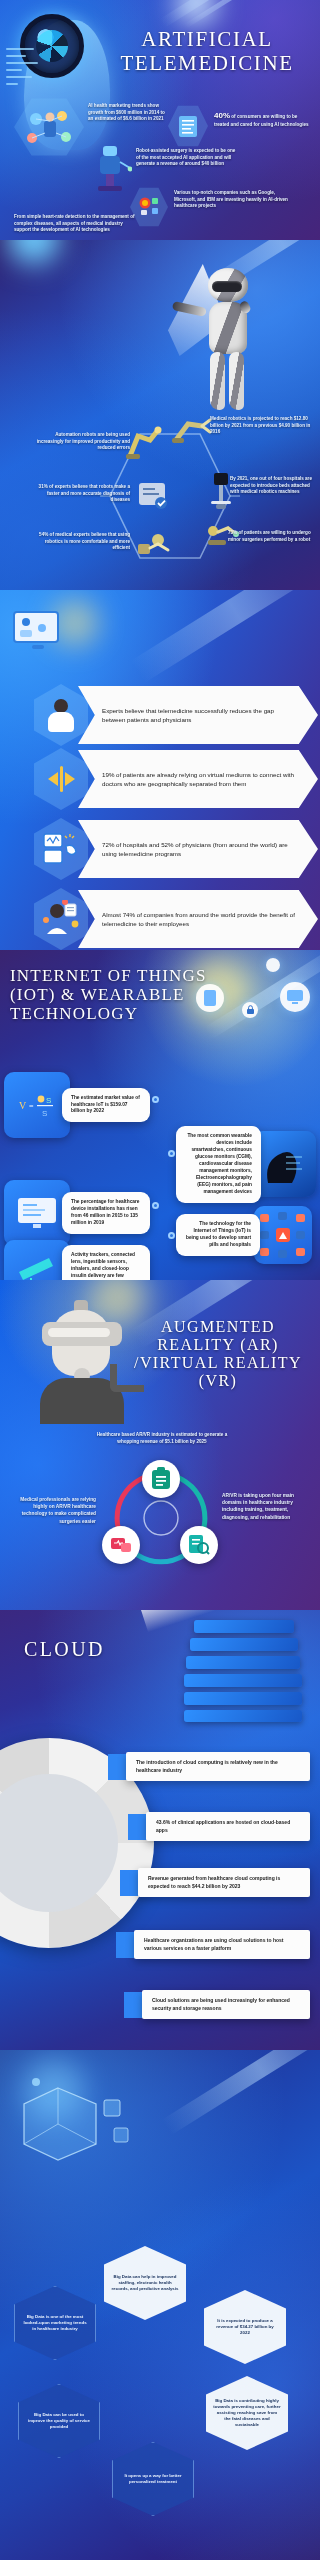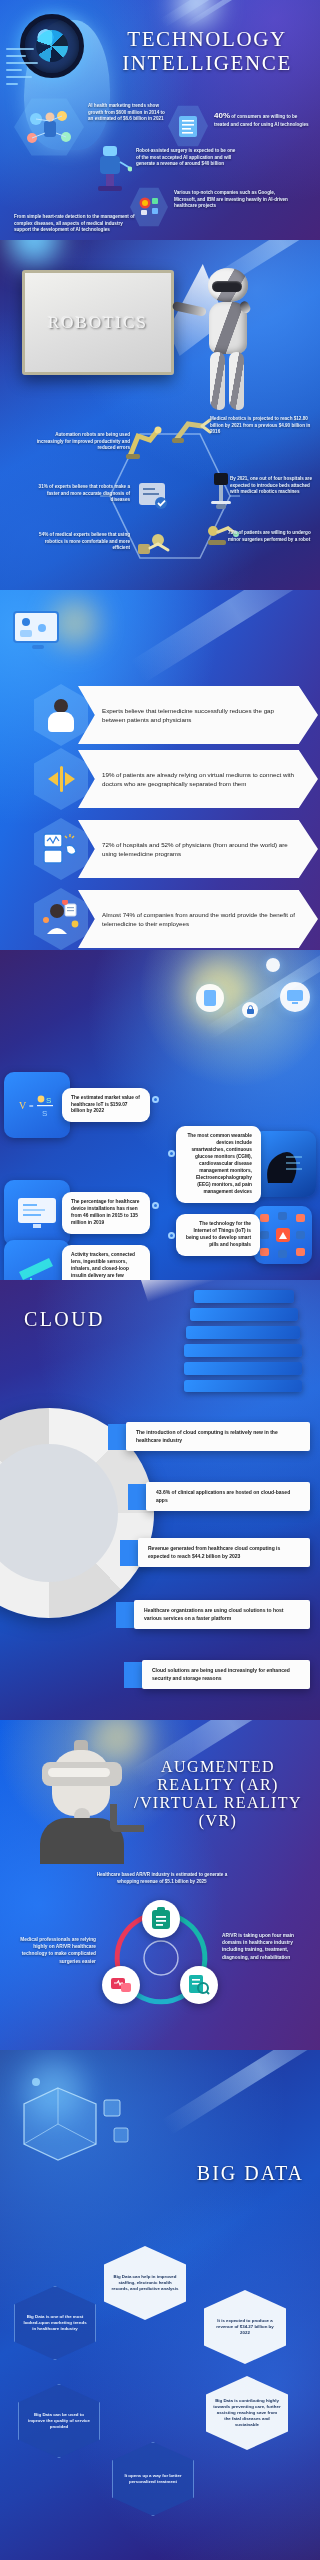--- a/index.html
+++ b/index.html
@@ -344,21 +344,21 @@
         <i style="top:0;  width:28px;"></i>
           <i style="top:7px; width:20px;"></i>
         <i style="top:14px;width:32px;"></i>
           <i style="top:21px;width:16px;"></i>
         <i style="top:28px;width:26px;"></i>
           <i style="top:35px;width:12px;"></i>
       </div>
     </div>
 
     <div class="title-wrap">
-      <div class="serif-title">TECHNOLOGY INTELLIGENCE</div>
+      <div class="serif-title">ARTIFICIAL TELEMEDICINE</div>
     </div>
 
     <div class="hexi" style="position:absolute; left:14px; top:96px; width:70px; height:62px;">
       <svg width="54" height="44" viewBox="0 0 54 44">
         <circle cx="14" cy="14" r="6" fill="#7fd0ff"></circle>
           <circle cx="40" cy="11" r="5" fill="#ffd46b"></circle>
         <circle cx="10" cy="33" r="5" fill="#ff9a8b"></circle>
           <circle cx="44" cy="32" r="5" fill="#9ef0c8"></circle>
         <rect x="22" y="16" width="12" height="16" rx="3" fill="#2f6fc9"></rect>
         <circle cx="28" cy="12" r="4.5" fill="#f3c9a8"></circle>
@@ -406,23 +406,20 @@
 
     <p class="fact" style="left:14px; top:214px; width:124px;">From simple heart-rate detection to the management of complex diseases, all aspects of medical industry support the development of AI technologies</p>
   </section>
 
   <section class="sec" id="sec-rob">
     <div class="streak" style="left:186px; top:-6px; width:190px; height:16px;"></div>
     <div class="glow" style="left:8px; top:-28px; width:52px; height:52px; background:#6fd0ff;"></div>
 
     <div class="wing"></div>
 
-    <div class="whiteboard">
-      <div class="serif-title">ROBOTICS</div>
-    </div>
 
     <div class="robot">
       <div class="r-head"></div>
       <div class="r-visor"></div>
       <div class="r-torso"></div>
       <div class="r-arm left"></div>
       <div class="r-arm right"></div>
       <div class="r-leg l"></div>
       <div class="r-leg r"></div>
     </div>
@@ -552,20 +549,23 @@
       <div class="tm-card">
         <p>Almost 74% of companies from around the world provide the benefit of telemedicine to their employees</p>
       </div>
     </div>
   </section>
 
   <section class="sec" id="sec-iot">
     <div class="glow" style="left:186px; top:10px; width:62px; height:62px; background:#f3eb9a; opacity:.7;"></div>
     <div class="streak" style="left:196px; top:34px; width:160px; height:14px;"></div>
 
+    <div class="title-wrap">
+      <div class="serif-title">INTERNET OF THINGS (IOT) &amp; WEARABLE TECHNOLOGY</div>
+    </div>
 
     <div class="iot-chip" style="right:96px; top:34px; width:28px; height:28px;">
       <svg width="14" height="18" viewBox="0 0 14 18">
           <rect x="1" y="1" width="12" height="16" rx="2" fill="#6fb7ff"></rect>
         </svg>
     </div>
     <div class="iot-chip" style="right:10px; top:32px; width:30px; height:30px;">
       <svg width="18" height="16" viewBox="0 0 18 16">
           <rect x="1" y="1" width="16" height="11" rx="2" fill="#6fb7ff"></rect>
           <rect x="6" y="13" width="6" height="2" fill="#6fb7ff"></rect>
@@ -648,76 +648,20 @@
 
     <div class="iot-node" style="left:4px; top:290px; width:150px;">
       <div class="iot-img">
         <svg width="44" height="38" viewBox="0 0 44 38">
           <path d="M4 18 L34 4 L38 12 L8 26 Z" fill="#35f0e0" opacity=".85"></path>
           <path d="M16 24 L16 34 M16 34 L8 37 M16 34 L24 37" stroke="#35f0e0" stroke-width="2" fill="none"></path>
         </svg>
       </div>
       <div class="iot-bubble" style="width:88px; margin-left:-8px;">
         <p>Activity trackers, connected lens, ingestible sensors, inhalers, and closed-loop insulin delivery are few examples of the use of IoT in the healthcare system</p>
-      </div>
-    </div>
-  </section>
-
-  <section class="sec" id="sec-cloud">
-    <div class="streak" style="left:140px; top:-30px; width:150px; height:30px; background:linear-gradient(180deg,rgba(255,255,255,.9),rgba(255,255,255,0)); transform:rotate(-18deg);"></div>
-
-    <div class="server-stack">
-      <div class="blk" style="left:10px; top:6px;  width:100px; height:13px;"></div>
-      <div class="blk" style="left:6px;  top:24px; width:108px; height:13px;"></div>
-      <div class="blk" style="left:2px;  top:42px; width:114px; height:13px;"></div>
-      <div class="blk" style="left:0;    top:60px; width:118px; height:13px;"></div>
-      <div class="blk" style="left:0;    top:78px; width:118px; height:13px;"></div>
-      <div class="blk" style="left:0;    top:96px; width:118px; height:12px;"></div>
-    </div>
-
-    <div class="title-wrap">
-      <div class="serif-title">CLOUD</div>
-    </div>
-
-    <div class="cloud-ring-wrap">
-      <div class="cloud-ring"></div>
-    </div>
-
-    <div class="cl-row" style="top:142px; width:206px;">
-      <div class="cl-tab"></div>
-      <div class="cl-card" style="width:184px;">
-        <p>The introduction of cloud computing is relatively new in the healthcare industry</p>
-      </div>
-    </div>
-
-    <div class="cl-row" style="top:202px; width:186px;">
-      <div class="cl-tab"></div>
-      <div class="cl-card" style="width:164px;">
-        <p>43.6% of clinical applications are hosted on cloud-based apps</p>
-      </div>
-    </div>
-
-    <div class="cl-row" style="top:258px; width:194px;">
-      <div class="cl-tab"></div>
-      <div class="cl-card" style="width:172px;">
-        <p>Revenue generated from healthcare cloud computing is expected to reach $44.2 billion by 2023</p>
-      </div>
-    </div>
-
-    <div class="cl-row" style="top:320px; width:198px;">
-      <div class="cl-tab"></div>
-      <div class="cl-card" style="width:176px;">
-        <p>Healthcare organizations are using cloud solutions to host various services on a faster platform</p>
-      </div>
-    </div>
-
-    <div class="cl-row" style="top:380px; width:190px;">
-      <div class="cl-tab"></div>
-      <div class="cl-card" style="width:168px;">
-        <p>Cloud solutions are being used increasingly for enhanced security and storage reasons</p>
       </div>
     </div>
   </section>
 
   <section class="sec" id="sec-arvr">
     <div class="streak" style="left:120px; top:-10px; width:220px; height:22px;"></div>
     <div class="glow" style="left:92px; top:-10px; width:54px; height:54px; background:#f3e79a; opacity:.6;"></div>
 
     <div class="vr-person">
       <div class="vp-top"></div>
@@ -766,37 +710,90 @@
           <circle cx="15" cy="14" r="5" fill="none" stroke="#0e8f88" stroke-width="2"></circle>
           <path d="M18.5 17.5 L21 20" stroke="#0e8f88" stroke-width="2"></path>
         </svg>
       </div>
     </div>
 
     <p class="arvr-note" style="left:10px; top:216px; width:86px; text-align:right;">Medical professionals are relying highly on AR/VR healthcare technology to make complicated surgeries easier</p>
     <p class="arvr-note" style="left:222px; top:212px; width:90px;">AR/VR is taking upon four main domains in healthcare industry including training, treatment, diagnosing, and rehabilitation</p>
   </section>
 
+  <section class="sec" id="sec-cloud">
+    <div class="streak" style="left:140px; top:-30px; width:150px; height:30px; background:linear-gradient(180deg,rgba(255,255,255,.9),rgba(255,255,255,0)); transform:rotate(-18deg);"></div>
+
+    <div class="server-stack">
+      <div class="blk" style="left:10px; top:6px;  width:100px; height:13px;"></div>
+      <div class="blk" style="left:6px;  top:24px; width:108px; height:13px;"></div>
+      <div class="blk" style="left:2px;  top:42px; width:114px; height:13px;"></div>
+      <div class="blk" style="left:0;    top:60px; width:118px; height:13px;"></div>
+      <div class="blk" style="left:0;    top:78px; width:118px; height:13px;"></div>
+      <div class="blk" style="left:0;    top:96px; width:118px; height:12px;"></div>
+    </div>
+
+    <div class="title-wrap">
+      <div class="serif-title">CLOUD</div>
+    </div>
+
+    <div class="cloud-ring-wrap">
+      <div class="cloud-ring"></div>
+    </div>
+
+    <div class="cl-row" style="top:142px; width:206px;">
+      <div class="cl-tab"></div>
+      <div class="cl-card" style="width:184px;">
+        <p>The introduction of cloud computing is relatively new in the healthcare industry</p>
+      </div>
+    </div>
+
+    <div class="cl-row" style="top:202px; width:186px;">
+      <div class="cl-tab"></div>
+      <div class="cl-card" style="width:164px;">
+        <p>43.6% of clinical applications are hosted on cloud-based apps</p>
+      </div>
+    </div>
+
+    <div class="cl-row" style="top:258px; width:194px;">
+      <div class="cl-tab"></div>
+      <div class="cl-card" style="width:172px;">
+        <p>Revenue generated from healthcare cloud computing is expected to reach $44.2 billion by 2023</p>
+      </div>
+    </div>
+
+    <div class="cl-row" style="top:320px; width:198px;">
+      <div class="cl-tab"></div>
+      <div class="cl-card" style="width:176px;">
+        <p>Healthcare organizations are using cloud solutions to host various services on a faster platform</p>
+      </div>
+    </div>
+
+    <div class="cl-row" style="top:380px; width:190px;">
+      <div class="cl-tab"></div>
+      <div class="cl-card" style="width:168px;">
+        <p>Cloud solutions are being used increasingly for enhanced security and storage reasons</p>
+      </div>
+    </div>
+  </section>
+
   <section class="sec" id="sec-bd">
     <div class="streak" style="left:150px; top:10px; width:220px; height:18px;"></div>
     <div class="glow" style="left:24px; top:10px; width:60px; height:60px; background:#7fd0ff; opacity:.5;"></div>
 
     <div class="bd-cube">
       <svg width="120" height="100" viewBox="0 0 120 100">
         <path d="M40 14 L78 30 L78 70 L40 86 L6 70 L6 30 Z" fill="rgba(120,200,255,.25)" stroke="rgba(190,230,255,.8)" stroke-width="1.3"></path>
         <path d="M40 14 L40 50 L6 70 M40 50 L78 70" fill="none" stroke="rgba(190,230,255,.6)" stroke-width="1"></path>
         <rect x="86" y="26" width="16" height="16" rx="2" fill="rgba(120,200,255,.4)" stroke="rgba(200,235,255,.8)"></rect>
         <rect x="96" y="54" width="14" height="14" rx="2" fill="rgba(120,200,255,.35)" stroke="rgba(200,235,255,.7)"></rect>
         <circle cx="18" cy="8" r="4" fill="rgba(160,220,255,.8)"></circle>
       </svg>
     </div>
 
-    <div class="title-wrap">
-      <div class="serif-title">BIG DATA</div>
-    </div>
 
     <div class="bd-hex dark" style="left:14px;  top:236px;">
       <p>Big Data is one of the most looked-upon marketing trends in healthcare industry</p>
     </div>
     <div class="bd-hex light" style="left:104px; top:196px;">
       <p>Big Data can help in improved staffing, electronic health records, and predictive analysis</p>
     </div>
     <div class="bd-hex light" style="left:204px; top:240px;">
       <p>It is expected to produce a revenue of $34.27 billion by 2022</p>
     </div>

